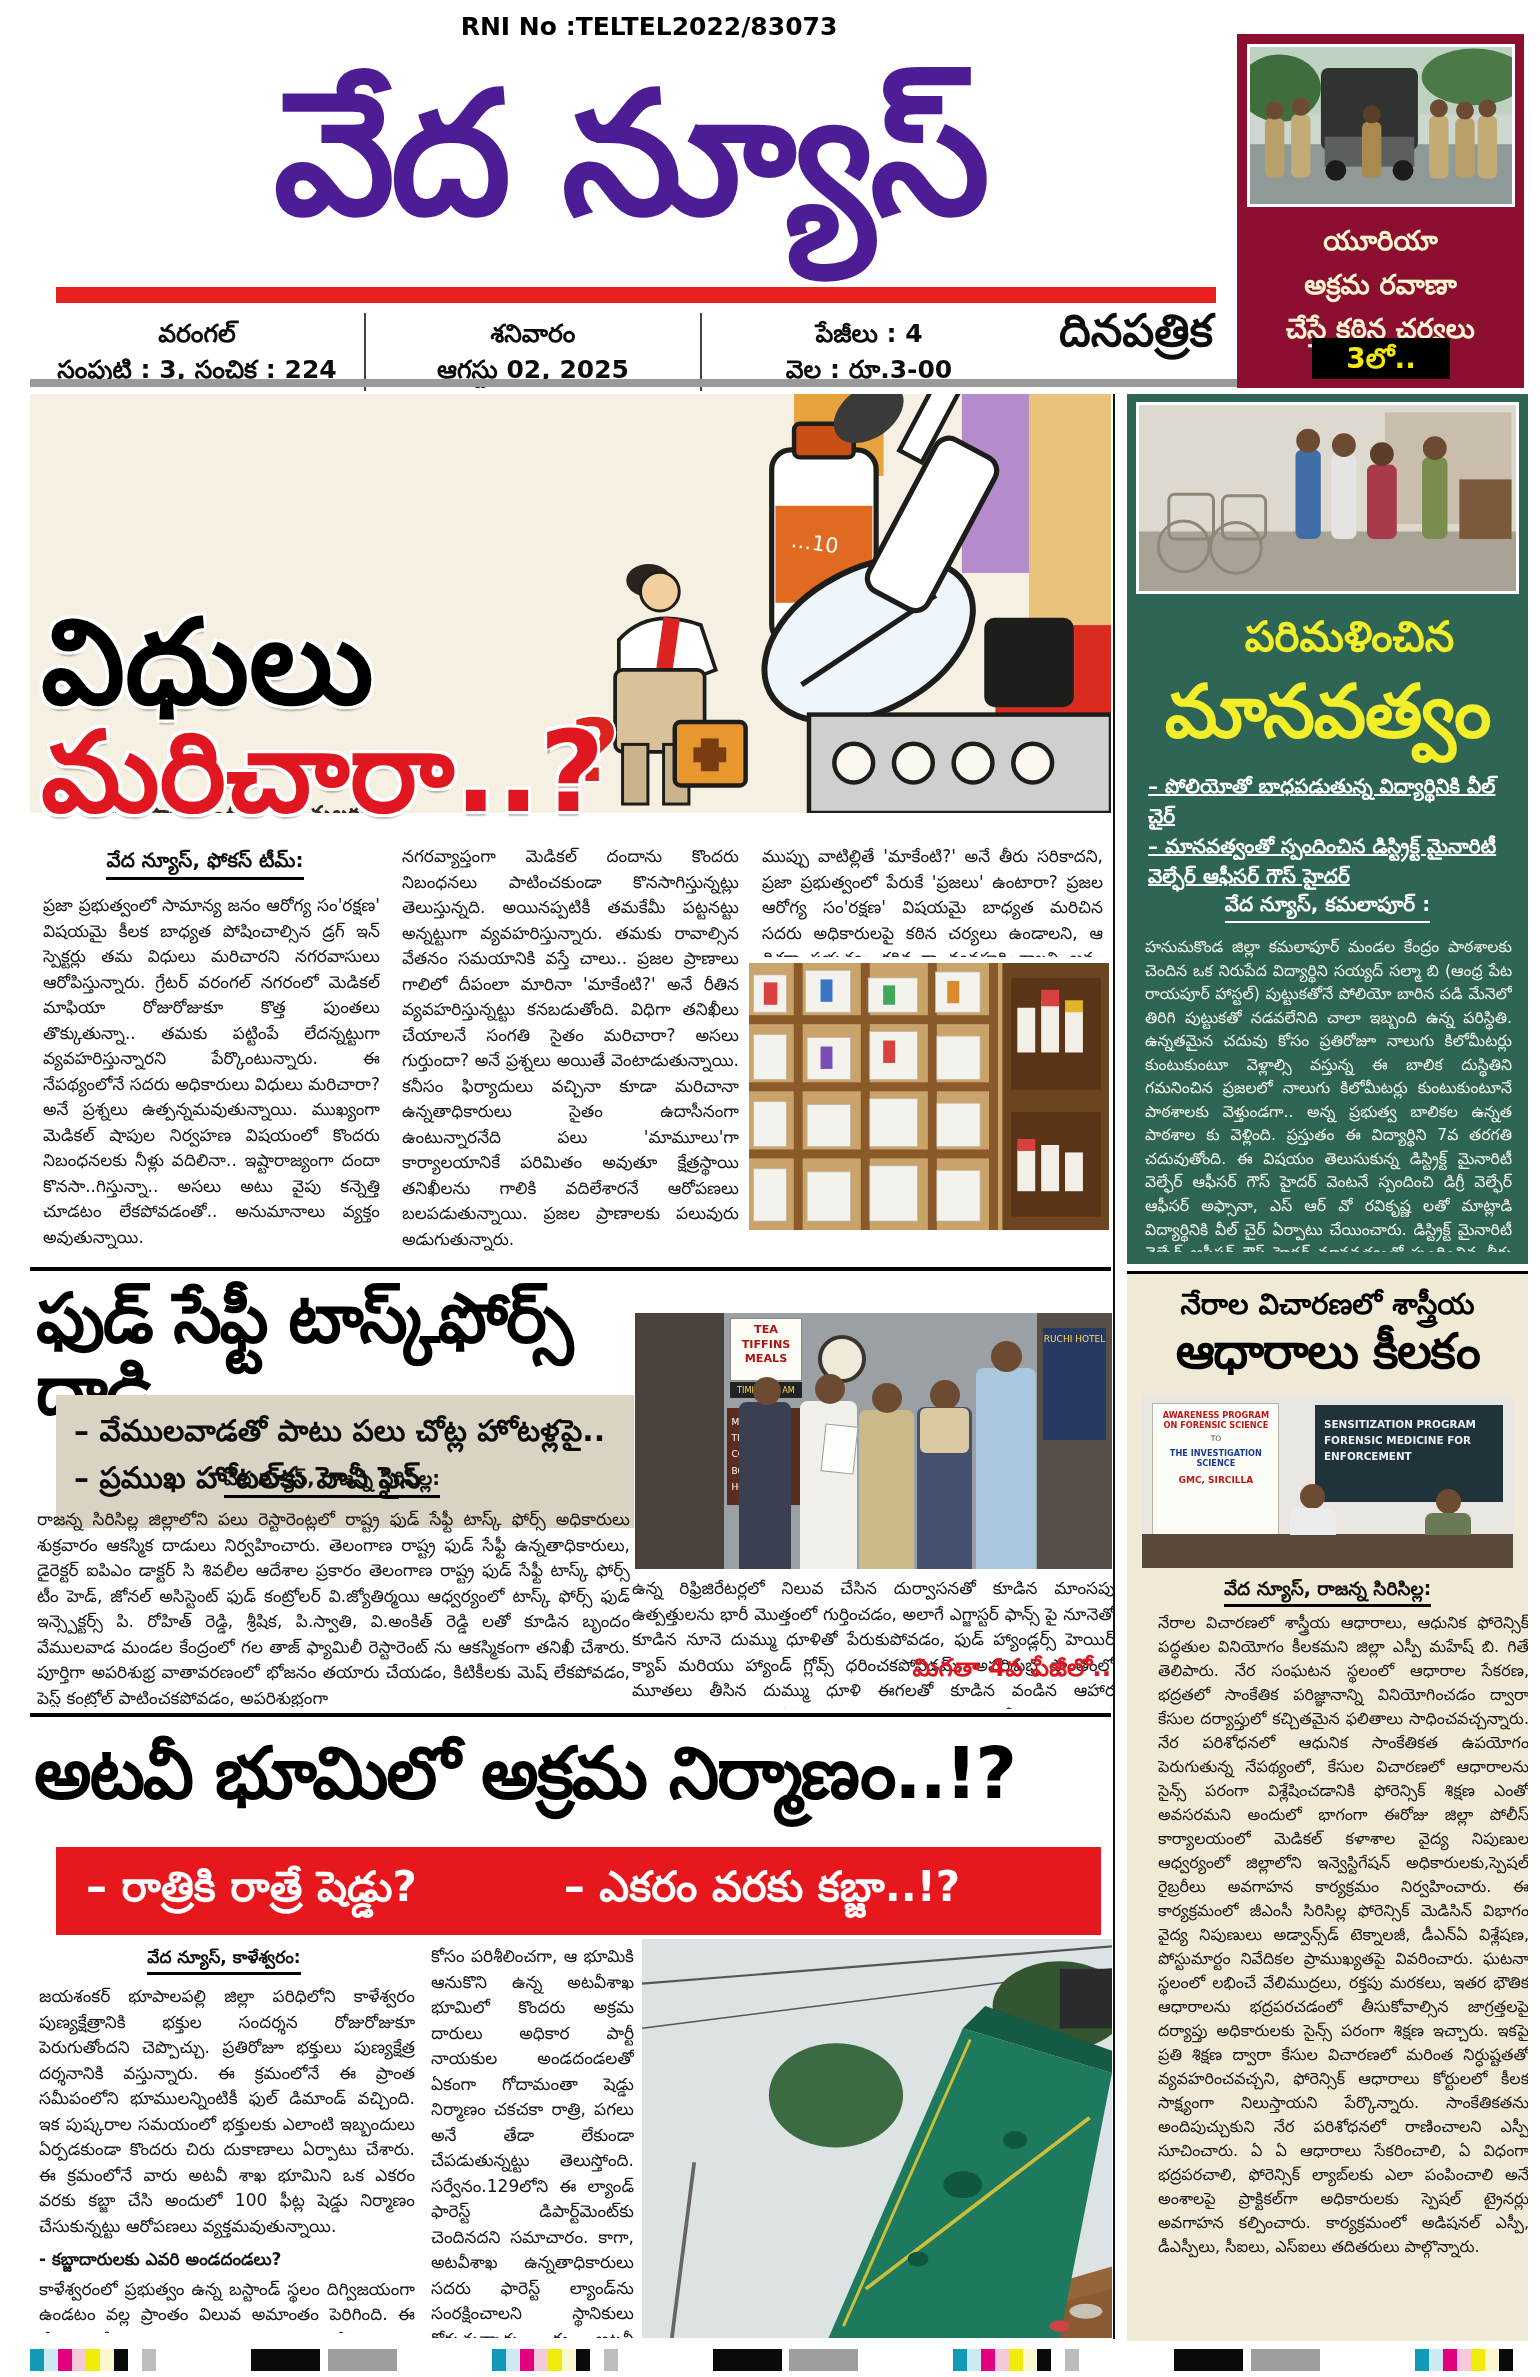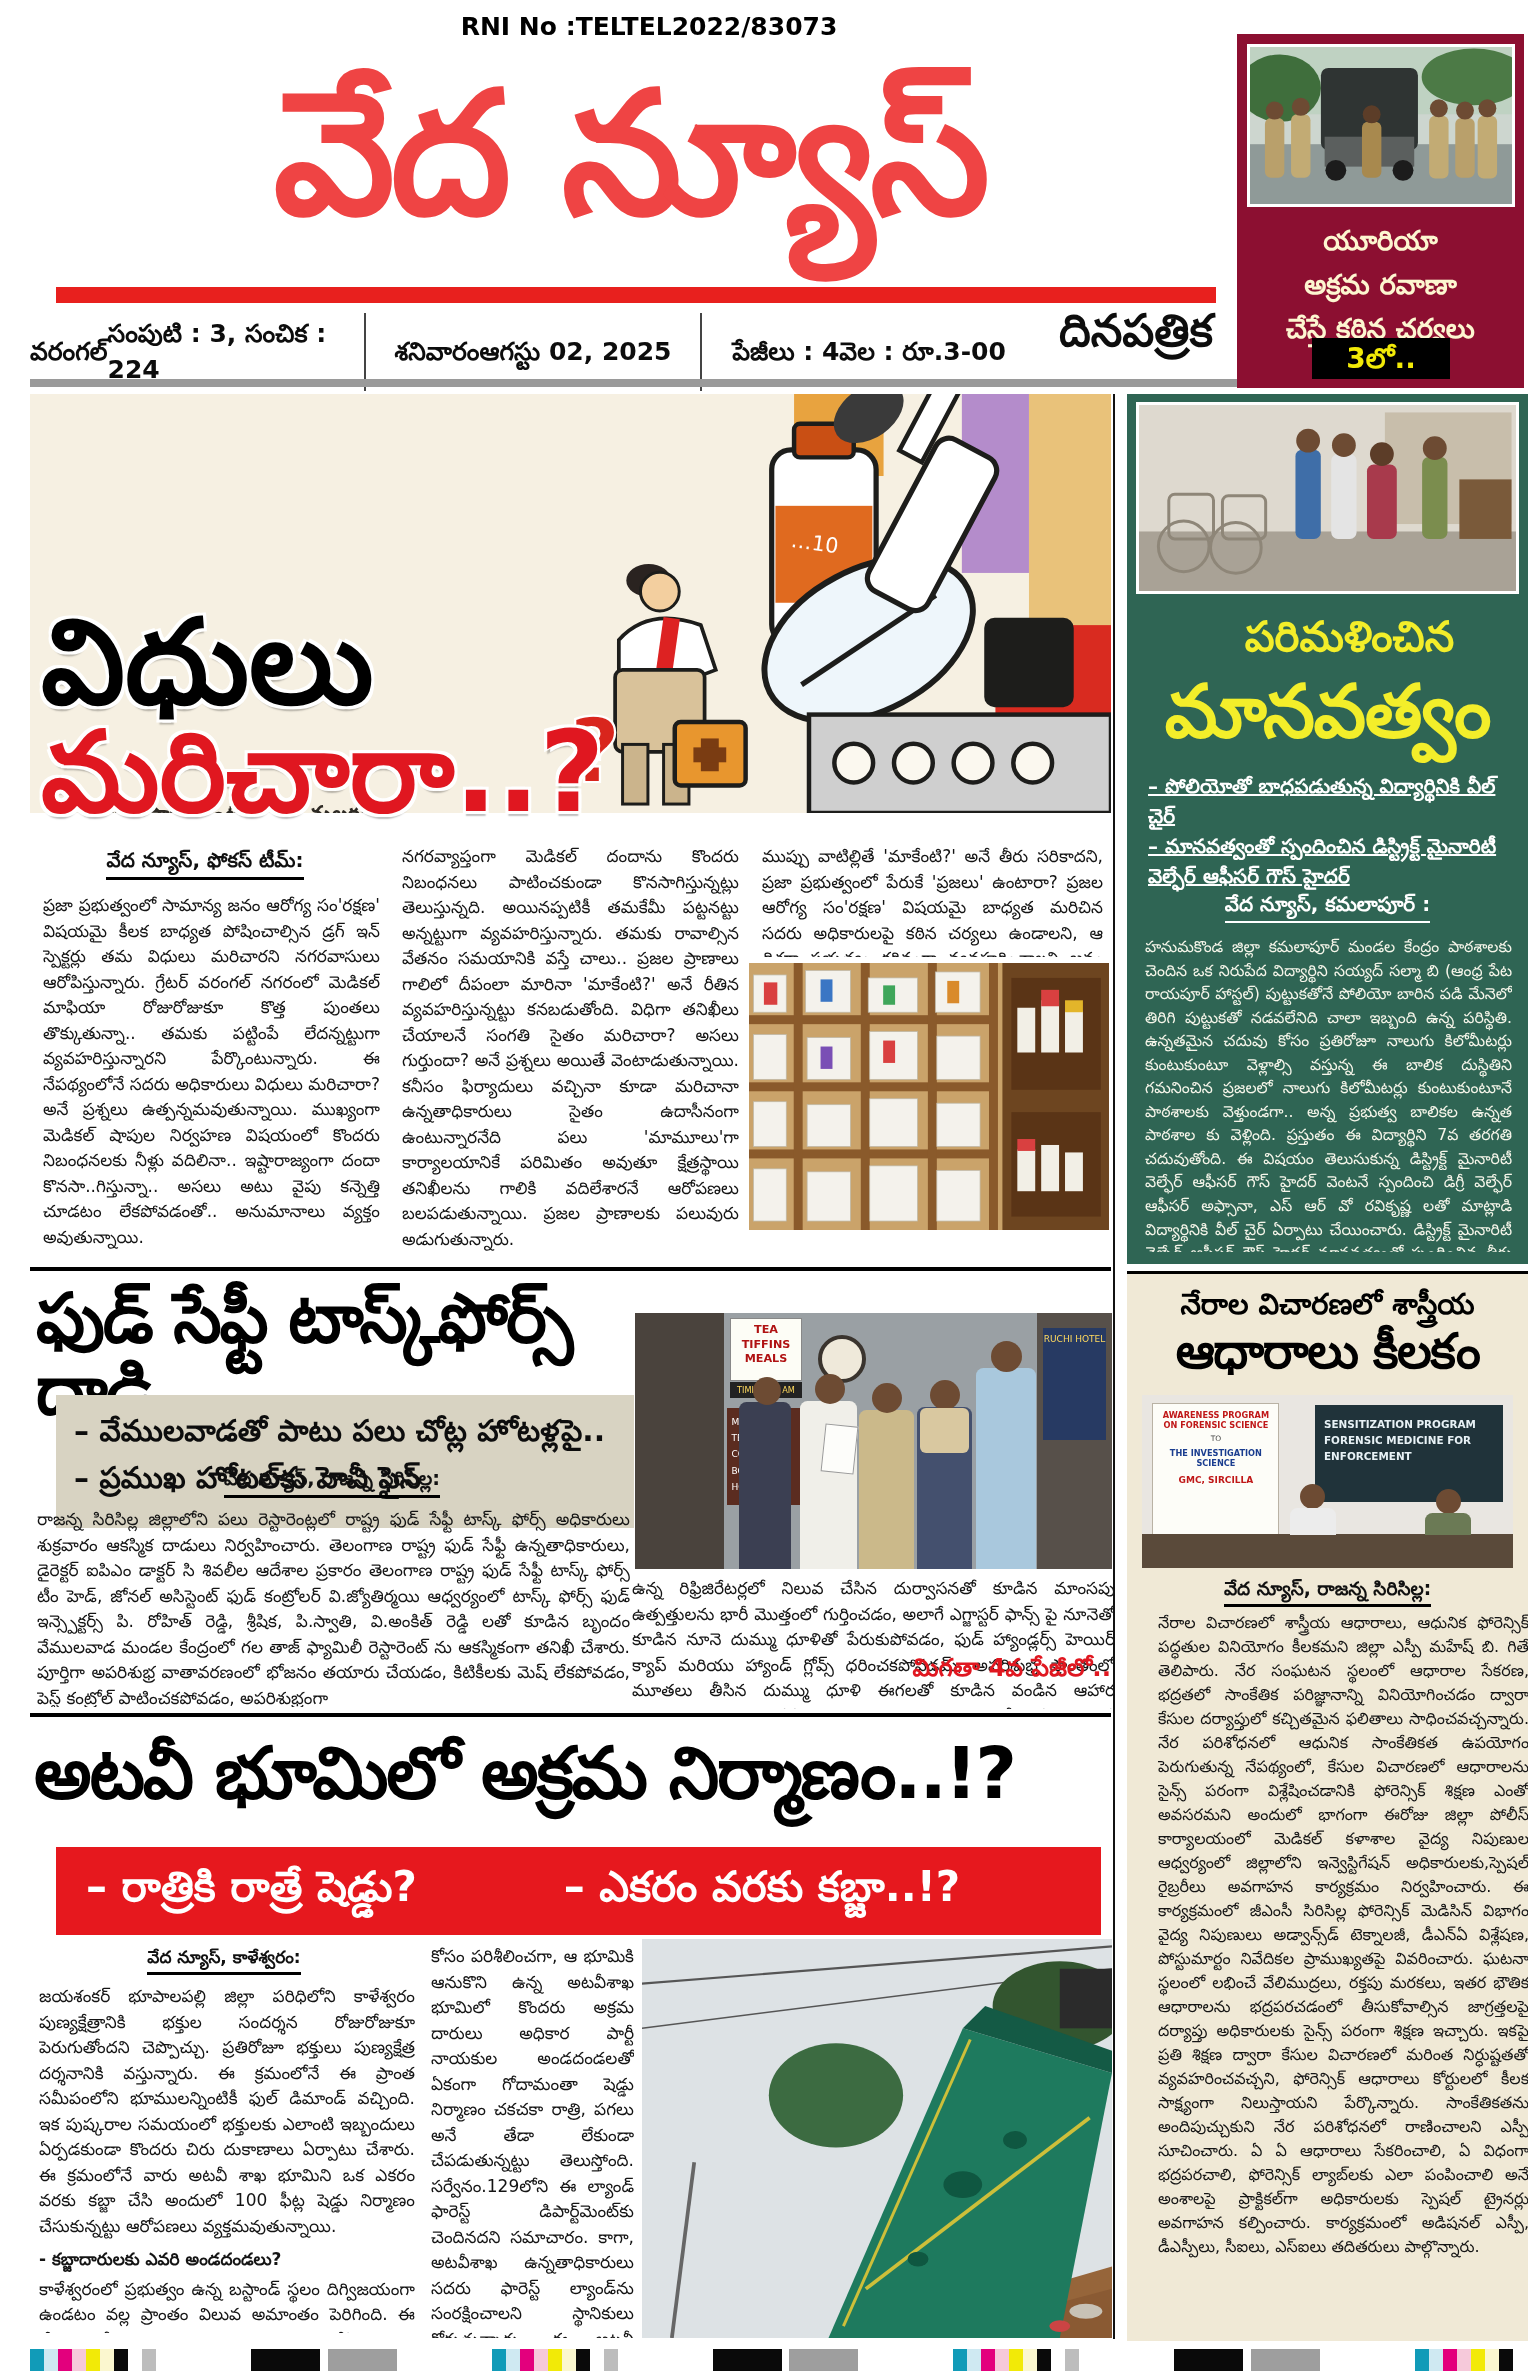--- a/index.html
+++ b/index.html
@@ -1,26 +1,26 @@
 <!DOCTYPE html>
 <html style="font-size:12px"><head>
 <meta charset="utf-8">
 <style>
   html,body{margin:0;padding:0;background:#e8e8e8;}
   #page{position:relative;width:1541px;height:2377px;background:#ffffff;
         font-family:"DejaVu Sans",sans-serif;overflow:hidden;color:#111;}
   .abs{position:absolute;}
   
   .rni{left:388px;top:12px;width:522px;text-align:center;font-size:25px;font-weight:600;color:#000;}
-  .masthead{left:37px;top:31px;width:1185px;height:253px;color:#ef4444;font-weight:bold;
+  .masthead{left:37px;top:31px;width:1185px;height:253px;color:#4c1d95;font-weight:bold;
             font-size:171px;line-height:246px;text-align:center;letter-spacing:-4.5px;overflow:hidden;}
   .redbar{left:56px;top:287px;width:1160px;height:16.4px;background:#e8201e;}
   .daily{left:1043px;top:304px;width:186px;text-align:center;font-size:45px;font-weight:bold;color:#0d0d0d;}
   .infobar{left:30px;top:313px;width:1006px;height:78px;display:flex;}
-  .infocell{flex:1;display:flex;flex-direction:row;justify-content:center;align-items:center;
+  .infocell{flex:1;display:flex;flex-direction:column;justify-content:center;align-items:center;
             font-weight:bold;font-size:25px;line-height:1.45;color:#0d0d0d;}
   .infocell+.infocell{border-left:2.2px solid #444;}
   .grayrule{left:30px;top:379px;width:1491px;height:7.5px;background:#9a9a9a;}
   
   .promo{left:1237px;top:34px;width:287px;height:354px;background:#8c0f31;}
   .promo-photo{left:10.4px;top:10.4px;width:262px;height:157px;background:#cfd8cd;border:3.7px solid #fff;overflow:hidden;}
   .promo-lines{left:4.5px;top:185px;width:278px;text-align:center;color:#fdf6d0;
                font-size:27.6px;font-weight:bold;line-height:1.6;}
   .promo-ref{left:75px;top:304px;width:138px;height:41px;background:#000;color:#f2ea07;
              font-size:28px;font-weight:bold;text-align:center;line-height:41px;}

